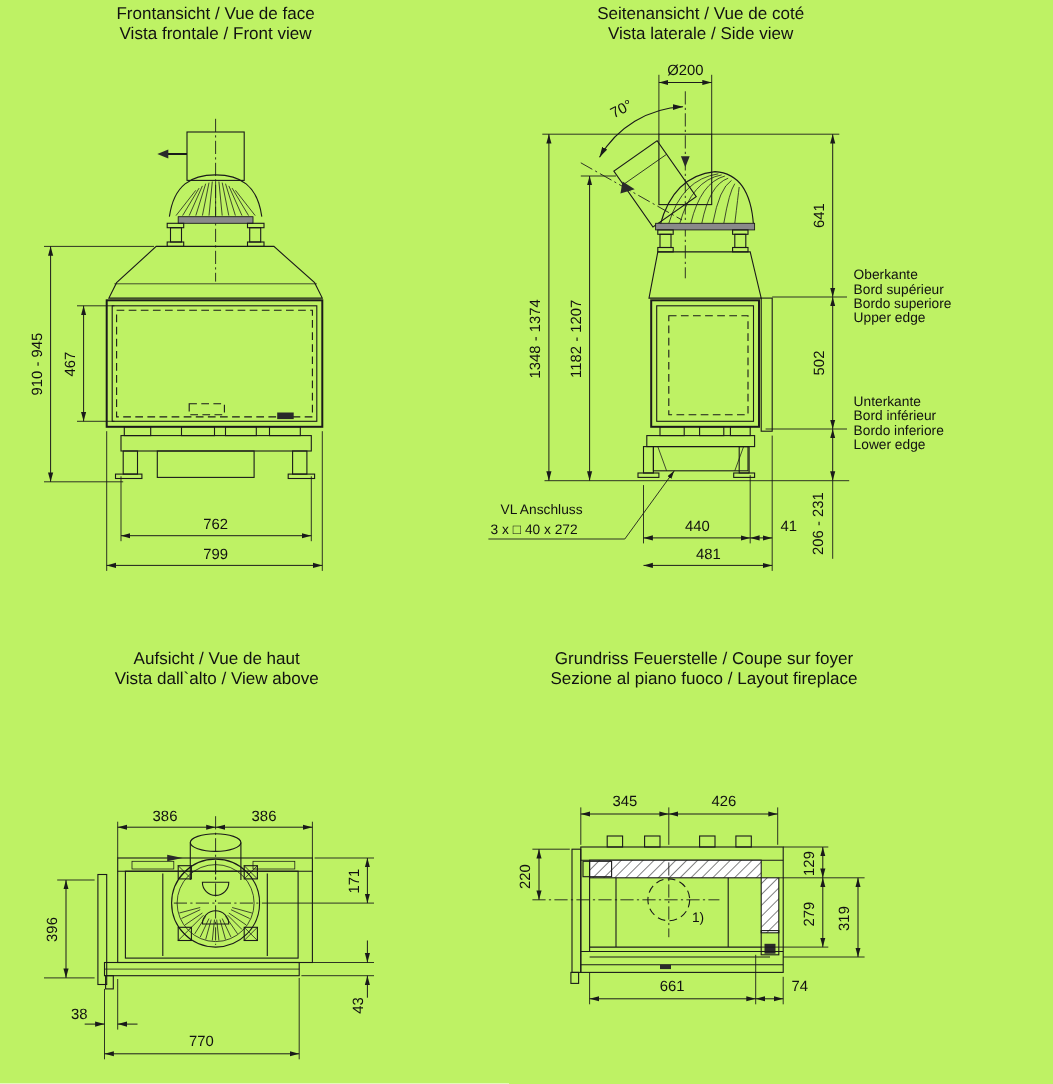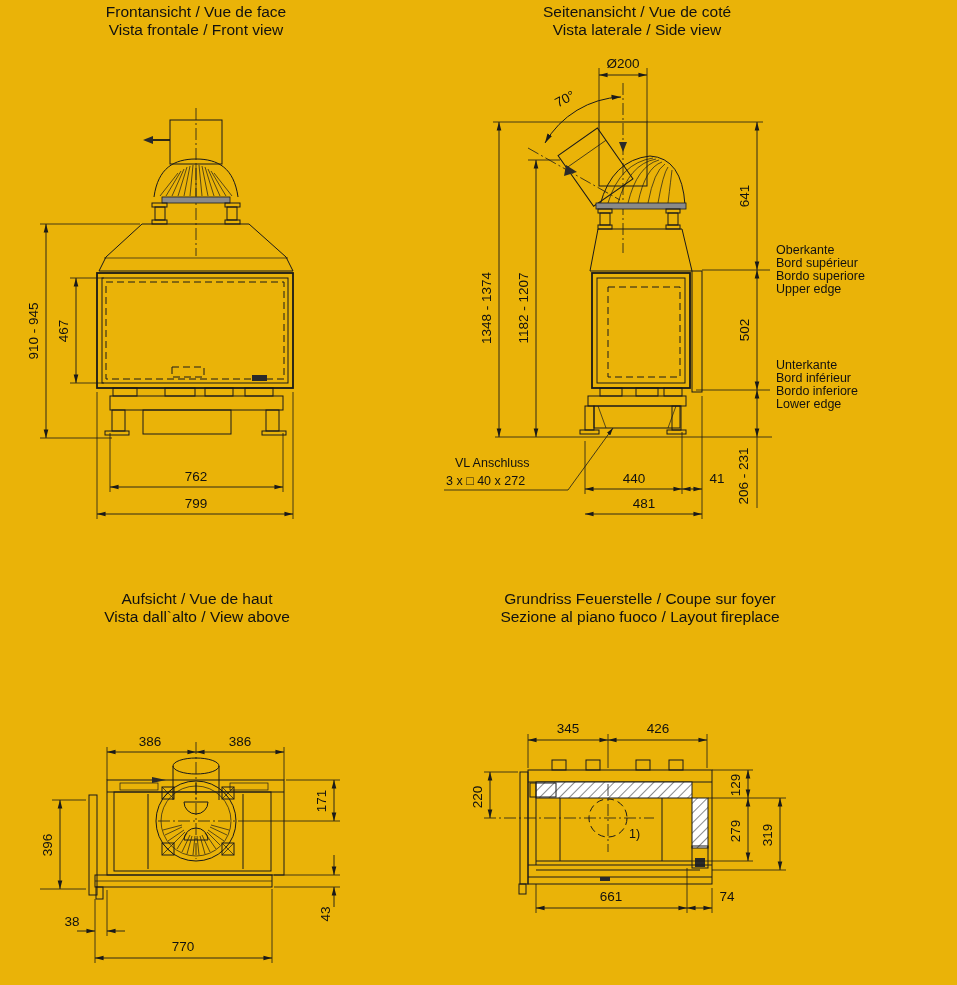--- a/index.html
+++ b/index.html
@@ -1,16 +1,16 @@
 <!DOCTYPE html>
 <html><head>
 <meta charset="utf-8">
 <style>
   html,body{margin:0;padding:0;background:#fff;}
-  .sheet{position:relative;width:957px;height:985px;background:#eab308;font-family:"Liberation Sans",sans-serif;overflow:hidden;}
+  .sheet{position:relative;width:957px;height:985px;background:#bef264;font-family:"Liberation Sans",sans-serif;overflow:hidden;}
   svg{display:block;}
   .s{stroke:#1a1a1a;stroke-width:1;fill:none;}
   .sb{stroke:#1a1a1a;stroke-width:1.8;fill:none;}
   .thin{stroke:#1a1a1a;stroke-width:.7;fill:none;}
   .g{fill:#8a8a8a;stroke:#1a1a1a;stroke-width:.8;}
   .dk{fill:#2a2a2a;stroke:none;}
   .dash{stroke-dasharray:7 4;}
   .cl{stroke:#1a1a1a;stroke-width:.8;fill:none;stroke-dasharray:12 3 2 3;}
   .ext{stroke:#1a1a1a;stroke-width:.8;fill:none;}
   .dim{stroke:#1a1a1a;stroke-width:.9;fill:none;}

